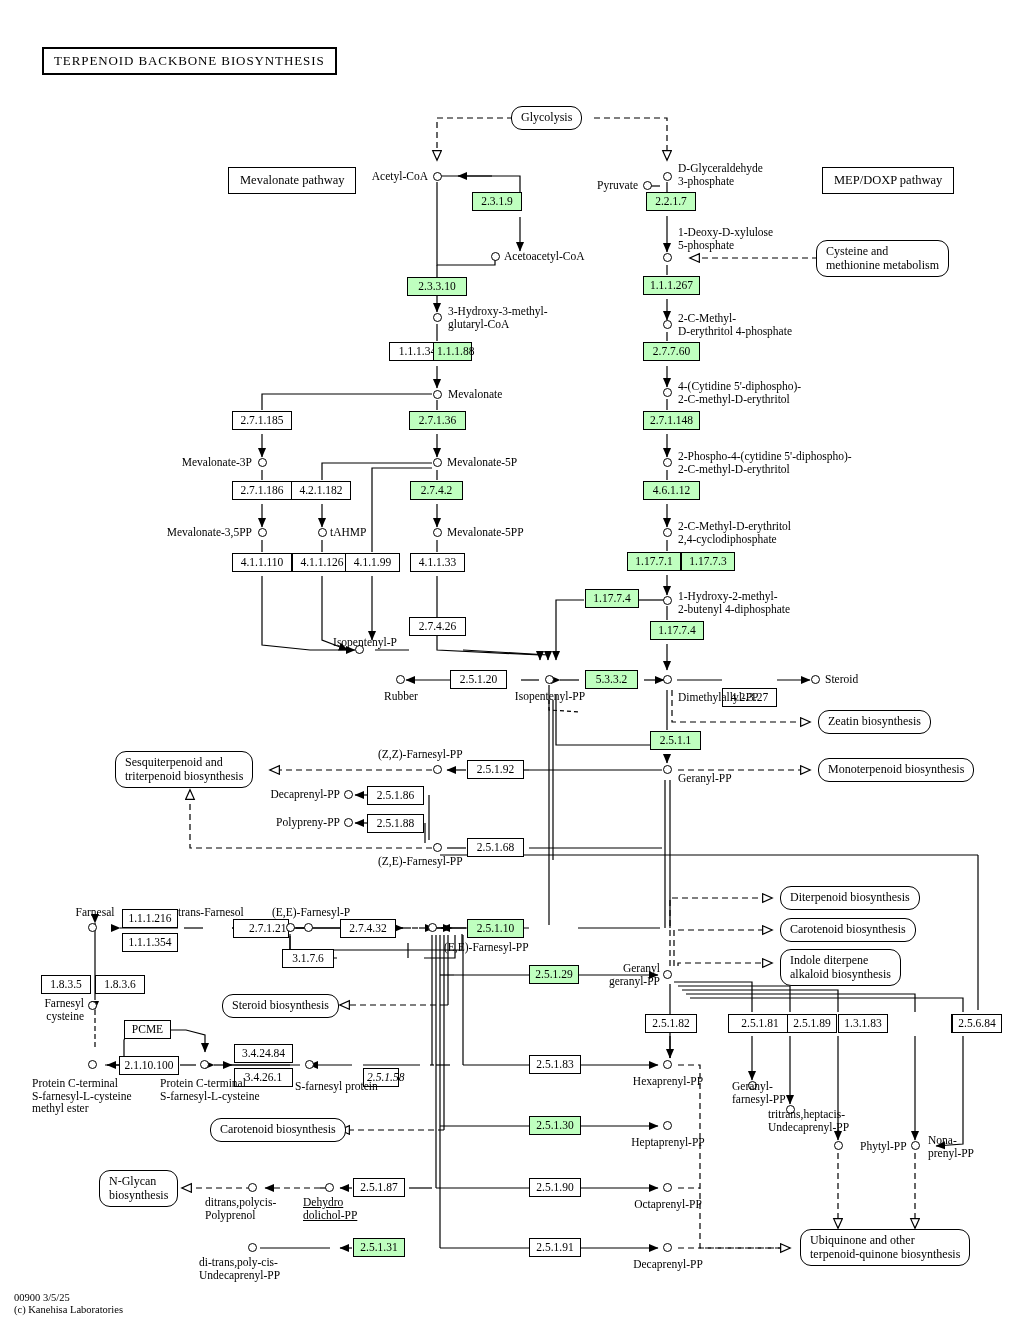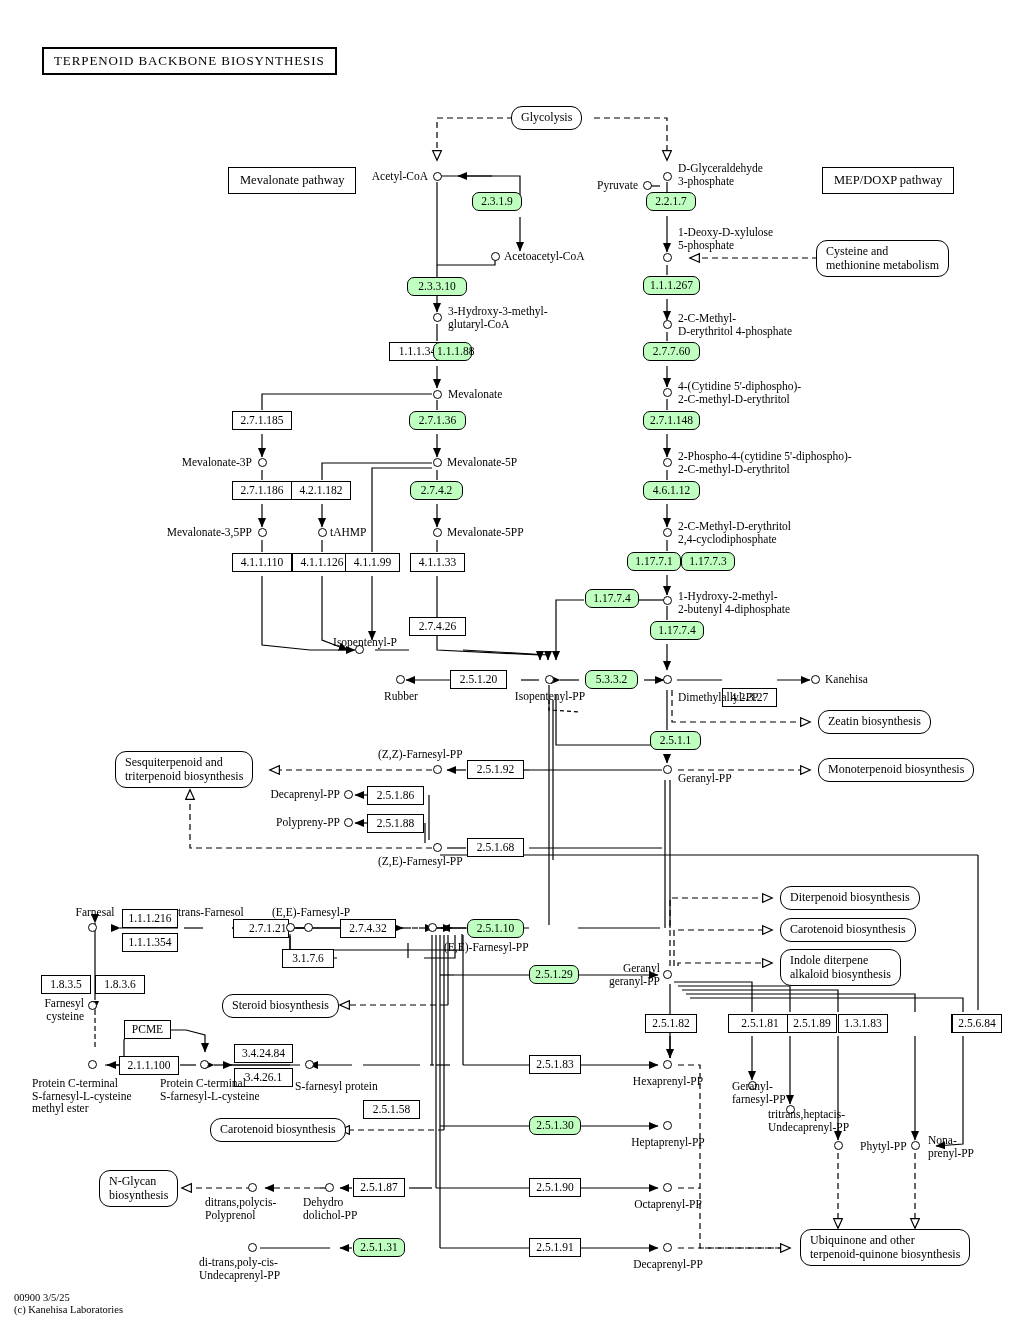--- a/index.html
+++ b/index.html
@@ -20,21 +20,21 @@
     position:absolute;border:1px solid #000;background:#fff;
     font-size:12.5px;padding:5px 11px;white-space:nowrap;text-align:center;
   }
 
   
   .ec{
     position:absolute;border:1px solid #000;background:#fff;
     font-size:11.5px;line-height:13px;padding:2px 3px;white-space:nowrap;
     text-align:center;box-sizing:border-box;
   }
-  .ec.green{background:#bfffbf;border-radius:7px;}
+  .ec.green{background:#bfffbf;}
 
   
   .maplink{
     position:absolute;border:1px solid #000;background:#fff;border-radius:11px;
     font-size:12px;line-height:13.5px;padding:4px 9px;white-space:nowrap;
     text-align:center;box-sizing:border-box;
   }
 
   
   .cpd{
@@ -367,24 +367,24 @@
   <div class="ec" style="left:122px;top:909px;width:56px;">1.1.1.216</div>
   <div class="ec" style="left:122px;top:933px;width:56px;">1.1.1.354</div>
   <div class="ec" style="left:233px;top:919px;width:56px;padding-left:15px;">2.7.1.216</div>
   <div class="ec" style="left:340px;top:919px;width:56px;">2.7.4.32</div>
   <div class="ec" style="left:282px;top:949px;width:52px;">3.1.7.6</div>
   <div class="ec green" style="left:467px;top:919px;width:57px;">2.5.1.10</div>
 
   <div class="ec" style="left:41px;top:975px;width:50px;">1.8.3.5</div>
   <div class="ec" style="left:95px;top:975px;width:50px;">1.8.3.6</div>
   <div class="ec" style="left:124px;top:1020px;width:47px;">PCME</div>
-  <div class="ec" style="left:119px;top:1056px;width:60px;">2.1.1.100</div>
+  <div class="ec" style="left:119px;top:1056px;width:60px;">2.1.10.100</div>
   <div class="ec" style="left:234px;top:1044px;width:59px;">3.4.24.84</div>
   <div class="ec" style="left:234px;top:1068px;width:59px;">3.4.26.1</div>
-  <div class="ec" style="left:363px;top:1100px;width:57px;">2.5.1.58</div>
+  <div class="ec" style="left:363px;top:1068px;width:36px;font-style:italic;">2.5.1.58</div>
 
   <div class="ec green" style="left:529px;top:965px;width:50px;">2.5.1.29</div>
   <div class="ec" style="left:645px;top:1014px;width:52px;">2.5.1.82</div>
   <div class="ec" style="left:728px;top:1014px;width:64px;">2.5.1.81</div>
   <div class="ec" style="left:787px;top:1014px;width:50px;">2.5.1.89</div>
   <div class="ec" style="left:838px;top:1014px;width:50px;">1.3.1.83</div>
   <div class="ec" style="left:903px;top:1014px;width:50px;margin-left:48px;">2.5.1.85</div>
   <div class="ec" style="left:952px;top:1014px;width:50px;">2.5.6.84</div>
 
   <div class="ec" style="left:529px;top:1055px;width:52px;">2.5.1.83</div>
@@ -470,21 +470,21 @@
 D-erythritol 4-phosphate</div>
   <div class="lbl" style="left:678px;top:380px;">4-(Cytidine 5'-diphospho)-
 2-C-methyl-D-erythritol</div>
   <div class="lbl" style="left:678px;top:450px;">2-Phospho-4-(cytidine 5'-diphospho)-
 2-C-methyl-D-erythritol</div>
   <div class="lbl" style="left:678px;top:520px;">2-C-Methyl-D-erythritol
 2,4-cyclodiphosphate</div>
   <div class="lbl" style="left:678px;top:590px;">1-Hydroxy-2-methyl-
 2-butenyl 4-diphosphate</div>
   <div class="lbl" style="left:678px;top:691px;">Dimethylallyl-PP</div>
-  <div class="lbl" style="left:825px;top:673px;">Kanehisa</div>
+  <div class="lbl" style="left:825px;top:673px;">Steroid</div>
   <div class="lbl" style="left:678px;top:772px;">Geranyl-PP</div>
 
   <div class="lbl" style="left:378px;top:748px;">(Z,Z)-Farnesyl-PP</div>
   <div class="lbl r" style="left:224px;top:788px;width:116px;">Decaprenyl-PP</div>
   <div class="lbl r" style="left:224px;top:816px;width:116px;">Polypreny-PP</div>
   <div class="lbl" style="left:378px;top:855px;">(Z,E)-Farnesyl-PP</div>
 
   <div class="lbl c" style="left:63px;top:906px;width:64px;">Farnesal</div>
   <div class="lbl" style="left:178px;top:906px;">trans-Farnesol</div>
   <div class="lbl" style="left:272px;top:906px;">(E,E)-Farnesyl-P</div>
@@ -507,21 +507,21 @@
   <div class="lbl" style="left:732px;top:1080px;">Geranyl-
 farnesyl-PP</div>
   <div class="lbl" style="left:768px;top:1108px;">tritrans,heptacis-
 Undecaprenyl-PP</div>
   <div class="lbl" style="left:860px;top:1140px;">Phytyl-PP</div>
   <div class="lbl" style="left:928px;top:1134px;">Nona-
 prenyl-PP</div>
 
   <div class="lbl" style="left:205px;top:1196px;">ditrans,polycis-
 Polyprenol</div>
-  <div class="lbl" style="left:303px;top:1196px;">Dehydro
+  <div class="lbl" style="left:303px;top:1196px;text-decoration:underline;">Dehydro
 dolichol-PP</div>
   <div class="lbl" style="left:199px;top:1256px;">di-trans,poly-cis-
 Undecaprenyl-PP</div>
 
   <div class="footer" style="left:14px;top:1292px;">00900 3/5/25</div>
   <div class="footer" style="left:14px;top:1304px;">(c) Kanehisa Laboratories</div>
 
 </div>
 
 </body></html>

